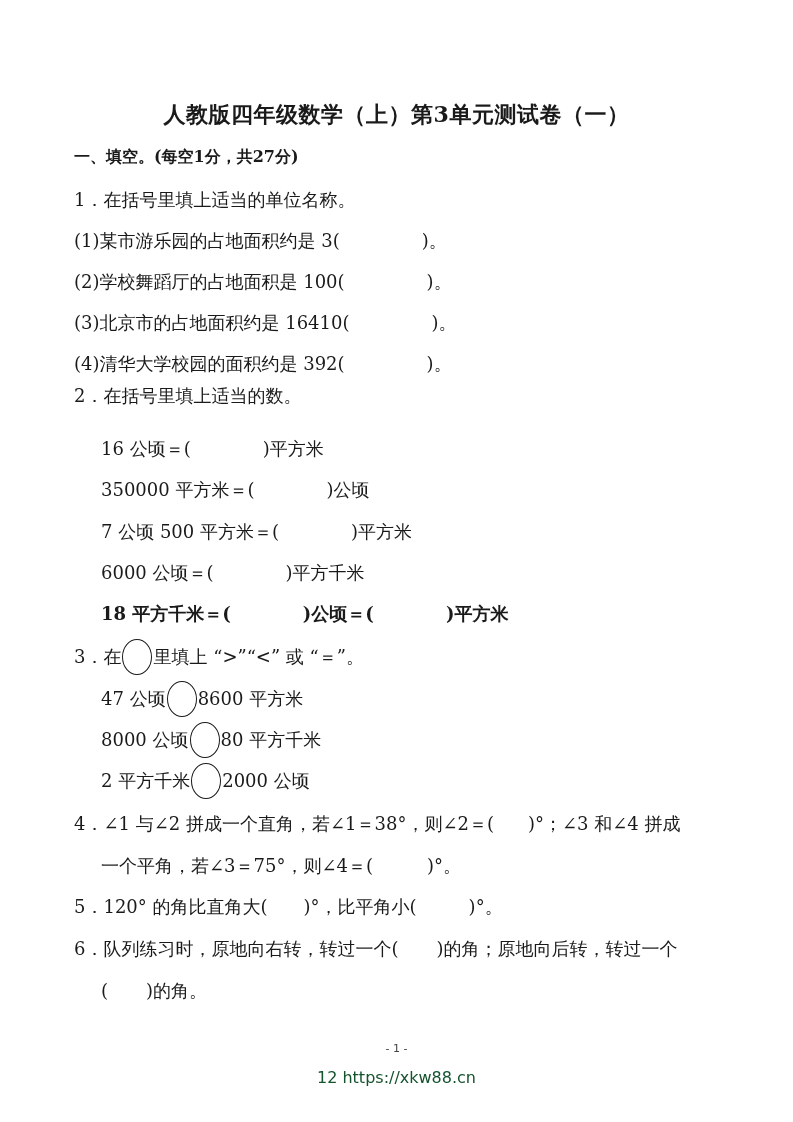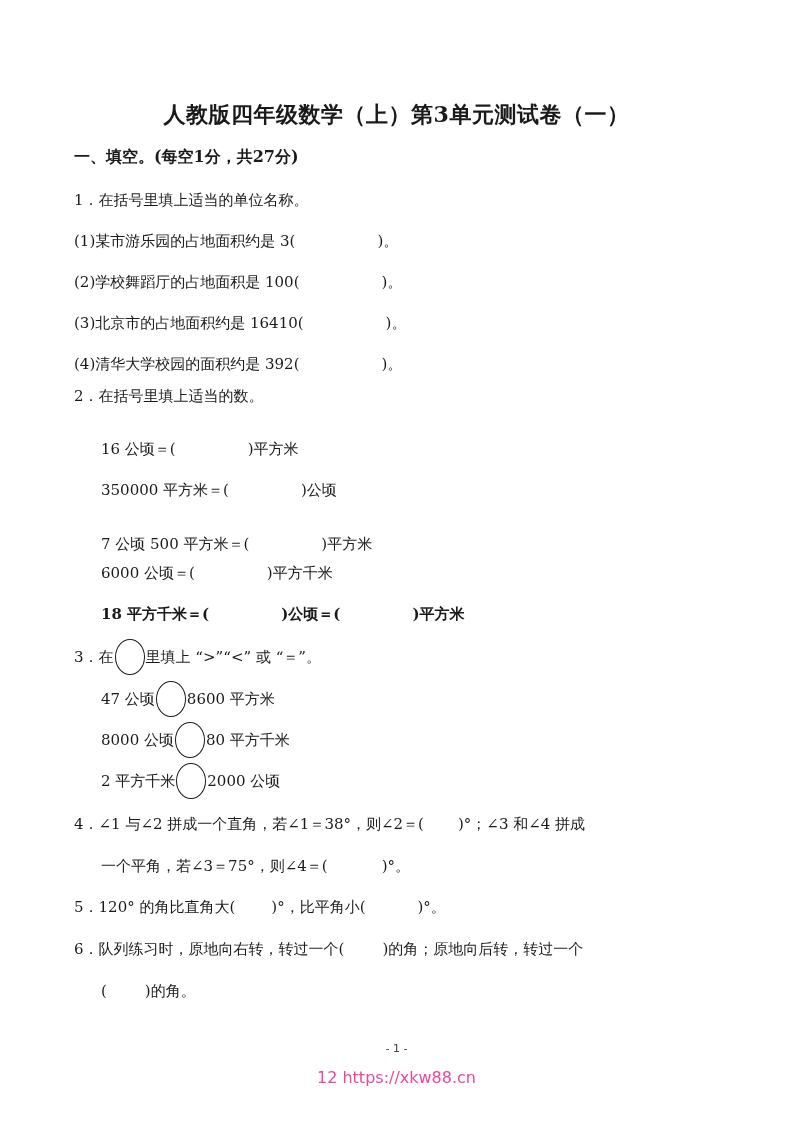--- a/index.html
+++ b/index.html
@@ -2,28 +2,28 @@
 <html><head>
 <meta charset="utf-8">
 <style>
   html, body { margin: 0; padding: 0; background: #ffffff; }
   body { width: 793px; height: 1122px; position: relative; overflow: hidden;
          font-family: "DejaVu Serif", "Liberation Serif", serif; color: #1a1a1a; }
   .page { position: absolute; left: 0; top: 0; width: 793px; height: 792px; }
   .title { position: absolute; top: 100px; left: 0; width: 793px; text-align: center;
            font-size: 22px; font-weight: bold; letter-spacing: 0.5px; }
   .section { position: absolute; left: 74px; top: 147px; font-size: 16px; font-weight: bold; }
-  .line { position: absolute; font-size: 15px; white-space: nowrap; line-height: 24px; }
+  .line { position: absolute; font-size: 18px; white-space: nowrap; line-height: 24px; }
   .blank { display: inline-block; }
   .circle { display: inline-block; width: 30px; height: 36px; border: 1.5px solid #1a1a1a;
             border-radius: 50%; vertical-align: middle; margin: -8px 1px -6px 1px; box-sizing: border-box; }
   .pagenum { position: absolute; top: 1042px; left: 0; width: 793px; text-align: center;
              font-size: 11px; font-family: "DejaVu Sans", sans-serif; color: #444; }
   .watermark { position: absolute; top: 1068px; left: 0; width: 793px; text-align: center;
-               font-size: 16px; font-family: "DejaVu Sans", sans-serif; color: #ec4899; }
+               font-size: 16px; font-family: "DejaVu Sans", sans-serif; color: #14532d; }
 </style>
 </head>
 <body>
 
 <div class="page">
 
   <div class="title">人教版四年级数学（上）第3单元测试卷（一）</div>
 
   <div class="section">一、填空。(每空1分，共27分)</div>
 
@@ -41,21 +41,21 @@
     <span>(4)清华大学校园的面积约是 392(</span><span class="blank" style="width:82px"></span><span>)。</span>
   </div>
 
   <div class="line" style="left:74px; top:384px;">2．在括号里填上适当的数。</div>
   <div class="line" style="left:101px; top:437px;">
     <span>16 公顷＝(</span><span class="blank" style="width:72px"></span><span>)平方米</span>
   </div>
   <div class="line" style="left:101px; top:478px;">
     <span>350000 平方米＝(</span><span class="blank" style="width:72px"></span><span>)公顷</span>
   </div>
-  <div class="line" style="left:101px; top:520px;margin-top:12px;">
+  <div class="line" style="left:101px; top:520px;">
     <span>7 公顷 500 平方米＝(</span><span class="blank" style="width:72px"></span><span>)平方米</span>
   </div>
   <div class="line" style="left:101px; top:561px;">
     <span>6000 公顷＝(</span><span class="blank" style="width:72px"></span><span>)平方千米</span>
   </div>
   <div class="line" style="left:101px; top:602px;font-weight:bold;">
     <span>18 平方千米＝(</span><span class="blank" style="width:72px"></span><span>)公顷＝(</span><span class="blank" style="width:72px"></span><span>)平方米</span>
   </div>
 
   <div class="line" style="left:74px; top:645px;">

